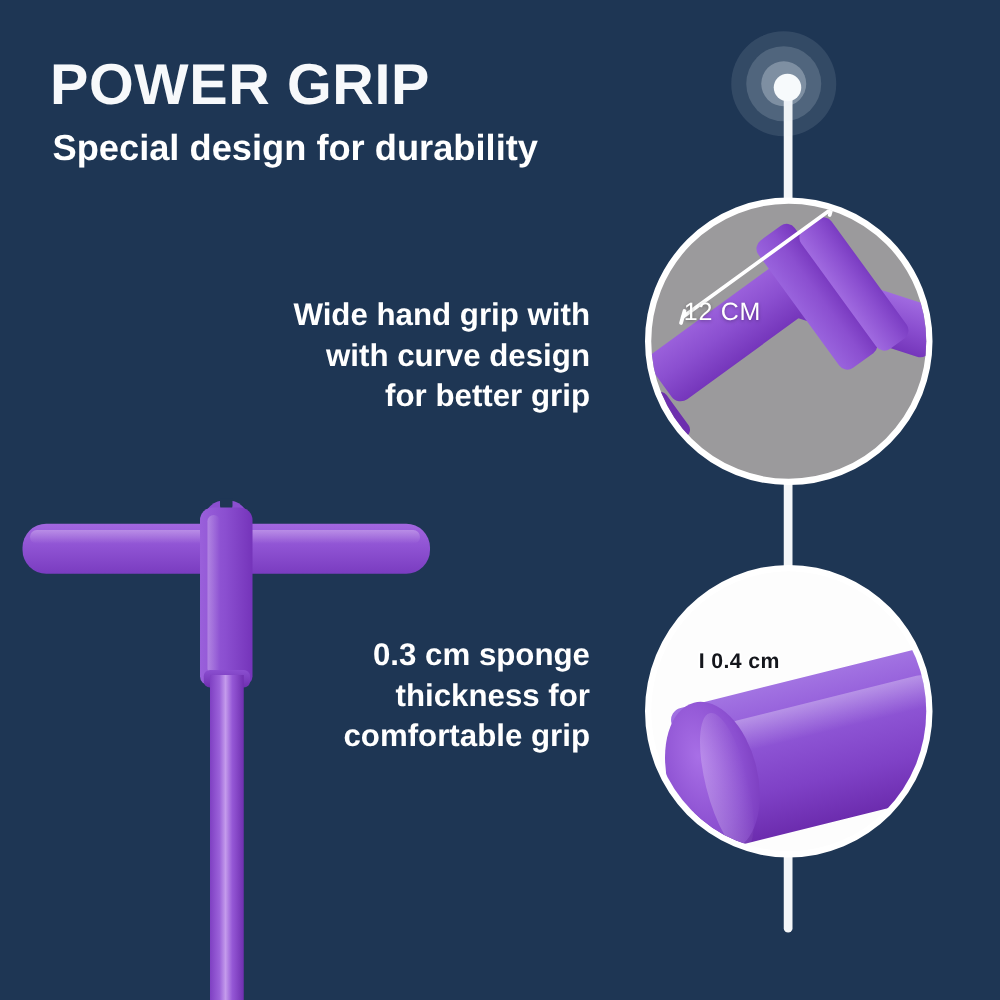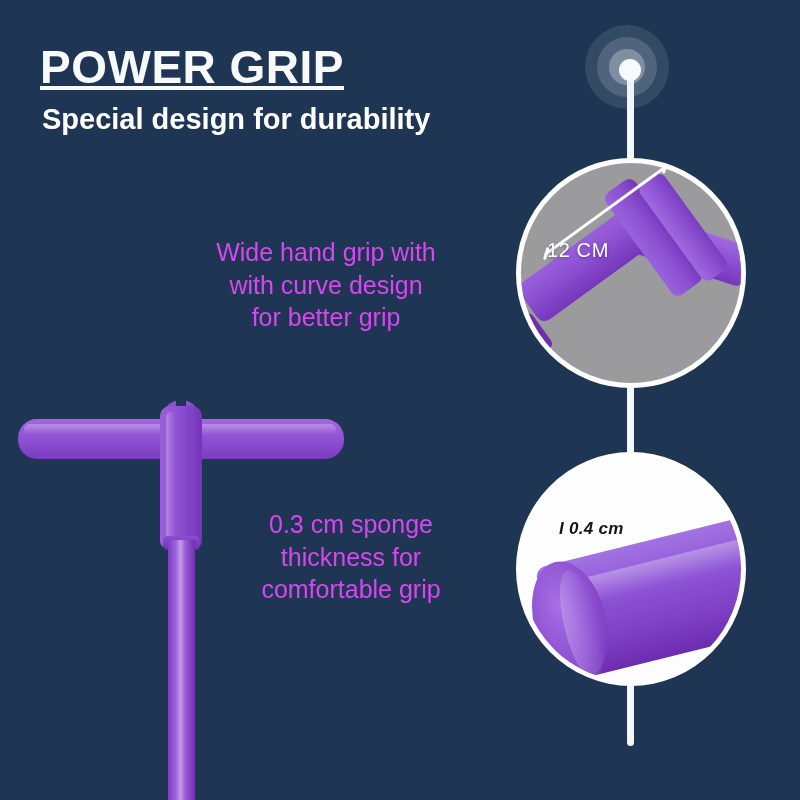--- a/index.html
+++ b/index.html
@@ -7,32 +7,32 @@
     width:800px;height:800px;overflow:hidden;
     font-family:"Liberation Sans","DejaVu Sans",sans-serif;
     background:#1e3654;
   }
   .stage{position:relative;width:800px;height:800px;background:#1e3654;overflow:hidden;}
 
   
   .headline{
     position:absolute;left:40px;top:44px;
     font-size:46px;font-weight:800;letter-spacing:.5px;
-    color:#f7f9fb;line-height:1.02;white-space:nowrap;text-decoration:underline;
+    color:#f7f9fb;line-height:1.02;white-space:nowrap;
   }
   .subhead{
     position:absolute;left:42px;top:104px;
     font-size:29px;font-weight:700;color:#ffffff;
     line-height:1.1;white-space:nowrap;
   }
 
   
   .caption{
-    position:absolute;text-align:center;color:#d946ef;
-    font-size:25px;line-height:1.30;font-weight:400;
+    position:absolute;text-align:right;color:#ffffff;
+    font-size:25px;line-height:1.30;font-weight:700;
   }
   #caption-grip{left:180px;top:236px;width:292px;}
   #caption-sponge{left:230px;top:508px;width:242px;}
 
   
   .connector{
     position:absolute;left:627px;top:60px;width:7px;height:686px;
     background:#f4f6f8;border-radius:4px;
   }
   .pin-halo{
@@ -133,21 +133,20 @@
     background:linear-gradient(180deg,rgba(255,255,255,.30),rgba(255,255,255,0));
     border-radius:12px;
   }
   .thick-label{
     position:absolute;left:38px;top:62px;
     font-size:17px;font-weight:700;color:#14161c;letter-spacing:.3px;
     white-space:nowrap;
     text-shadow:
       -1.6px 0 #fff, 1.6px 0 #fff, 0 -1.6px #fff, 0 1.6px #fff,
       -1.2px -1.2px #fff, 1.2px -1.2px #fff, -1.2px 1.2px #fff, 1.2px 1.2px #fff;
-    font-style: italic;
   }
 
   
   .prod{position:absolute;left:0;top:0;width:400px;height:800px;}
   .bar-left{
     position:absolute;left:18px;top:419px;width:160px;height:40px;
     background:linear-gradient(180deg,#a367e0 0%,#8f53d3 46%,#7a3cc0 100%);
     border-radius:19px 6px 6px 19px;
   }
   .bar-right{

